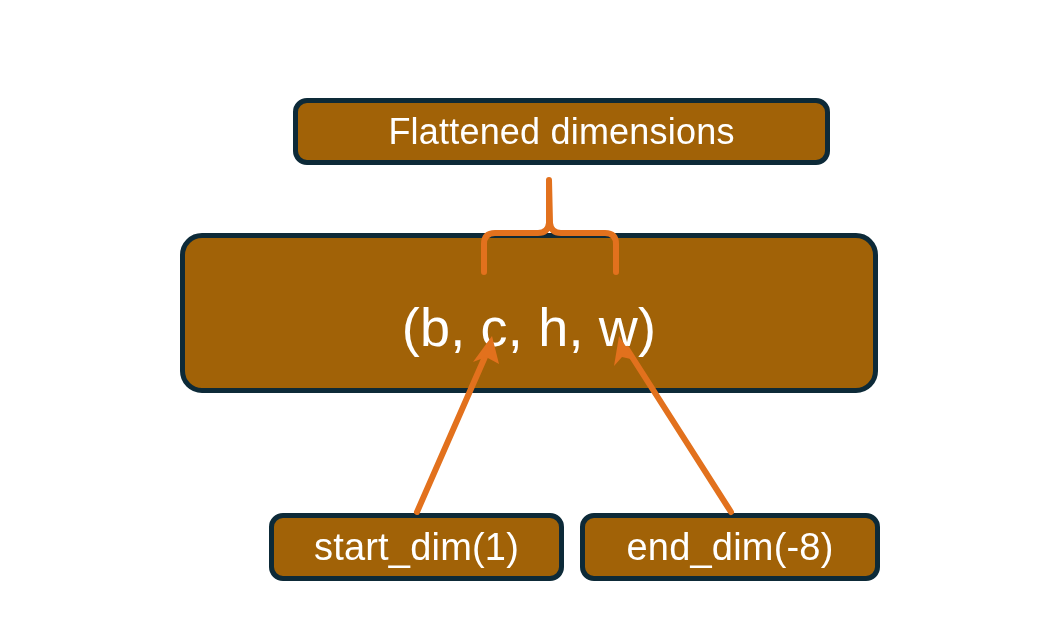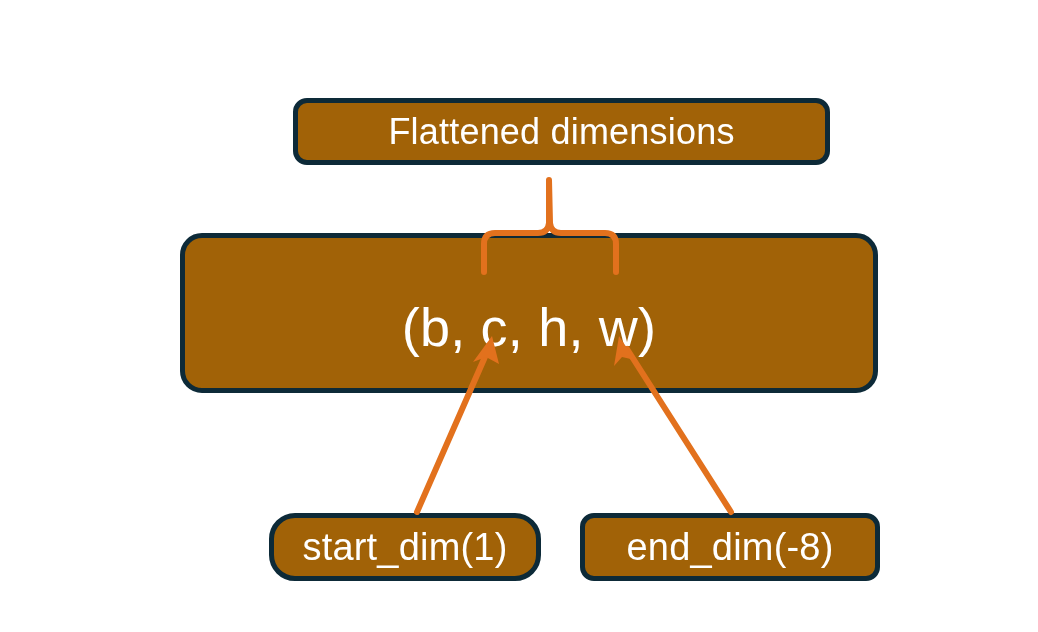--- a/index.html
+++ b/index.html
@@ -58,23 +58,23 @@
     margin-top: 17px;
   }
   #node-shape .label {
     display: block;
   }
 
   
   #node-start-dim {
     left: 269px;
     top: 513px;
-    width: 272px;
+    width: 295px;
     height: 68px;
-    border-radius: 26px;
+    border-radius: 14px;
     font-size: 38px;
   }
   #node-end-dim {
     left: 580px;
     top: 513px;
     width: 300px;
     height: 68px;
     border-radius: 14px;
     font-size: 38px;
   }

